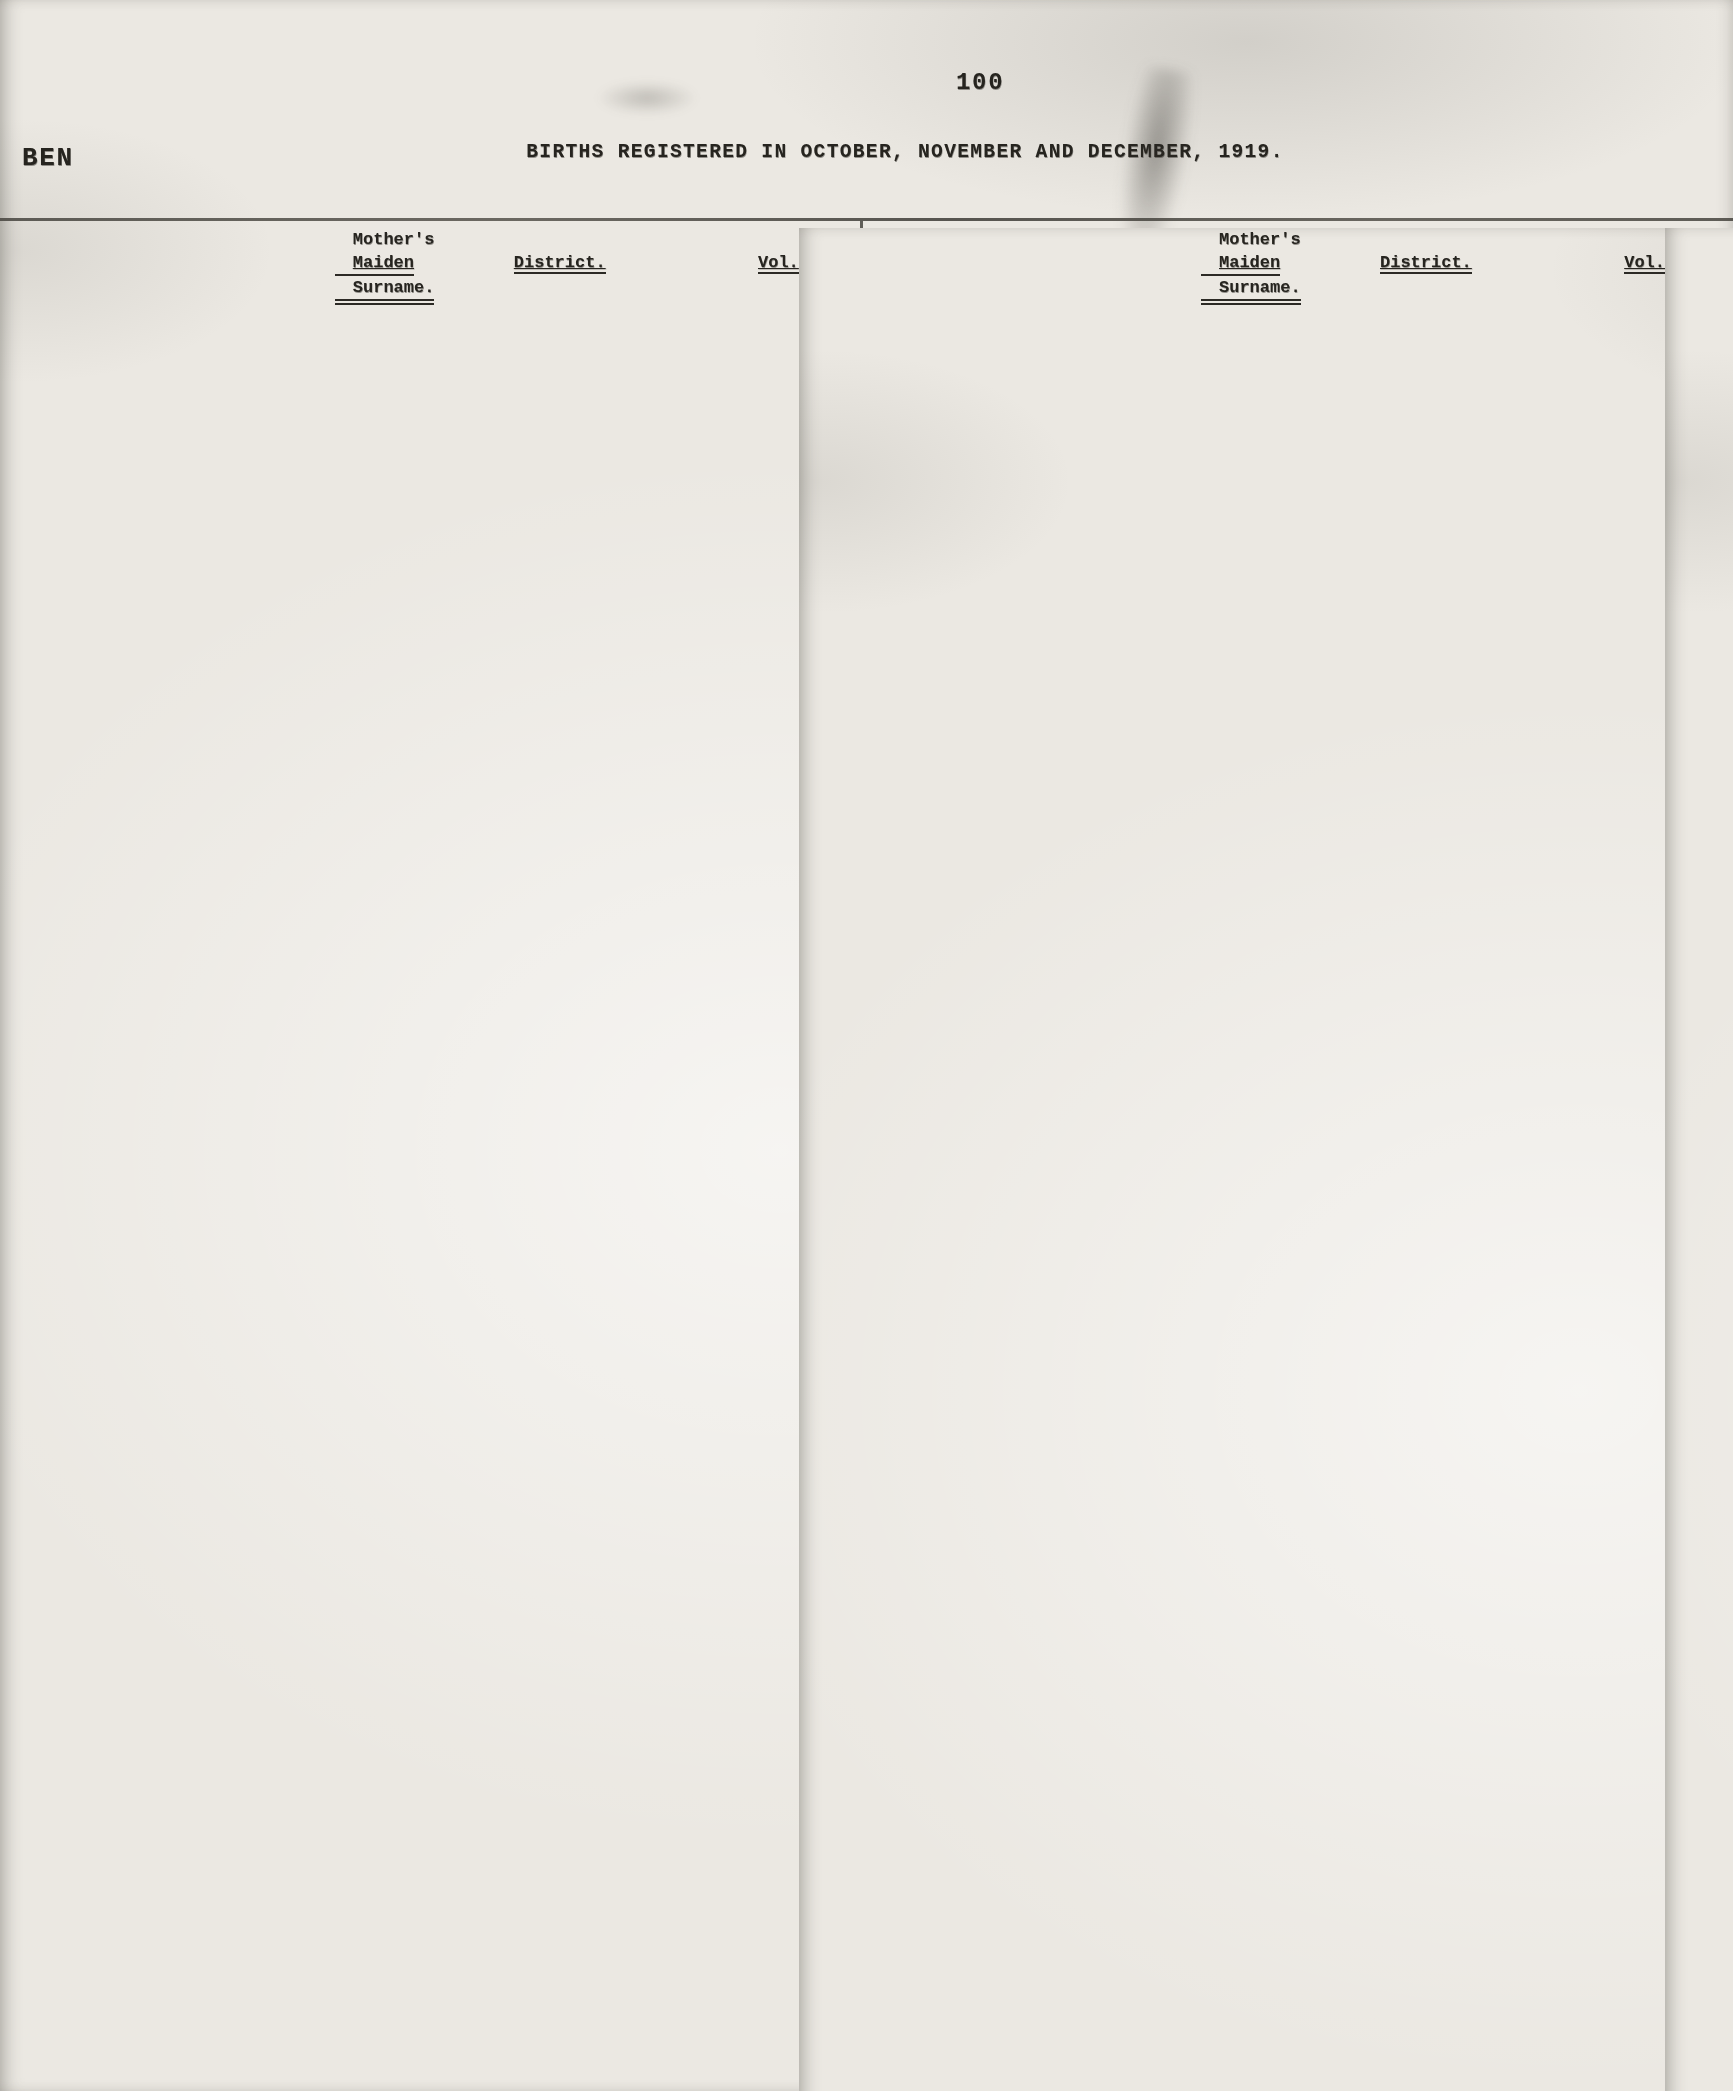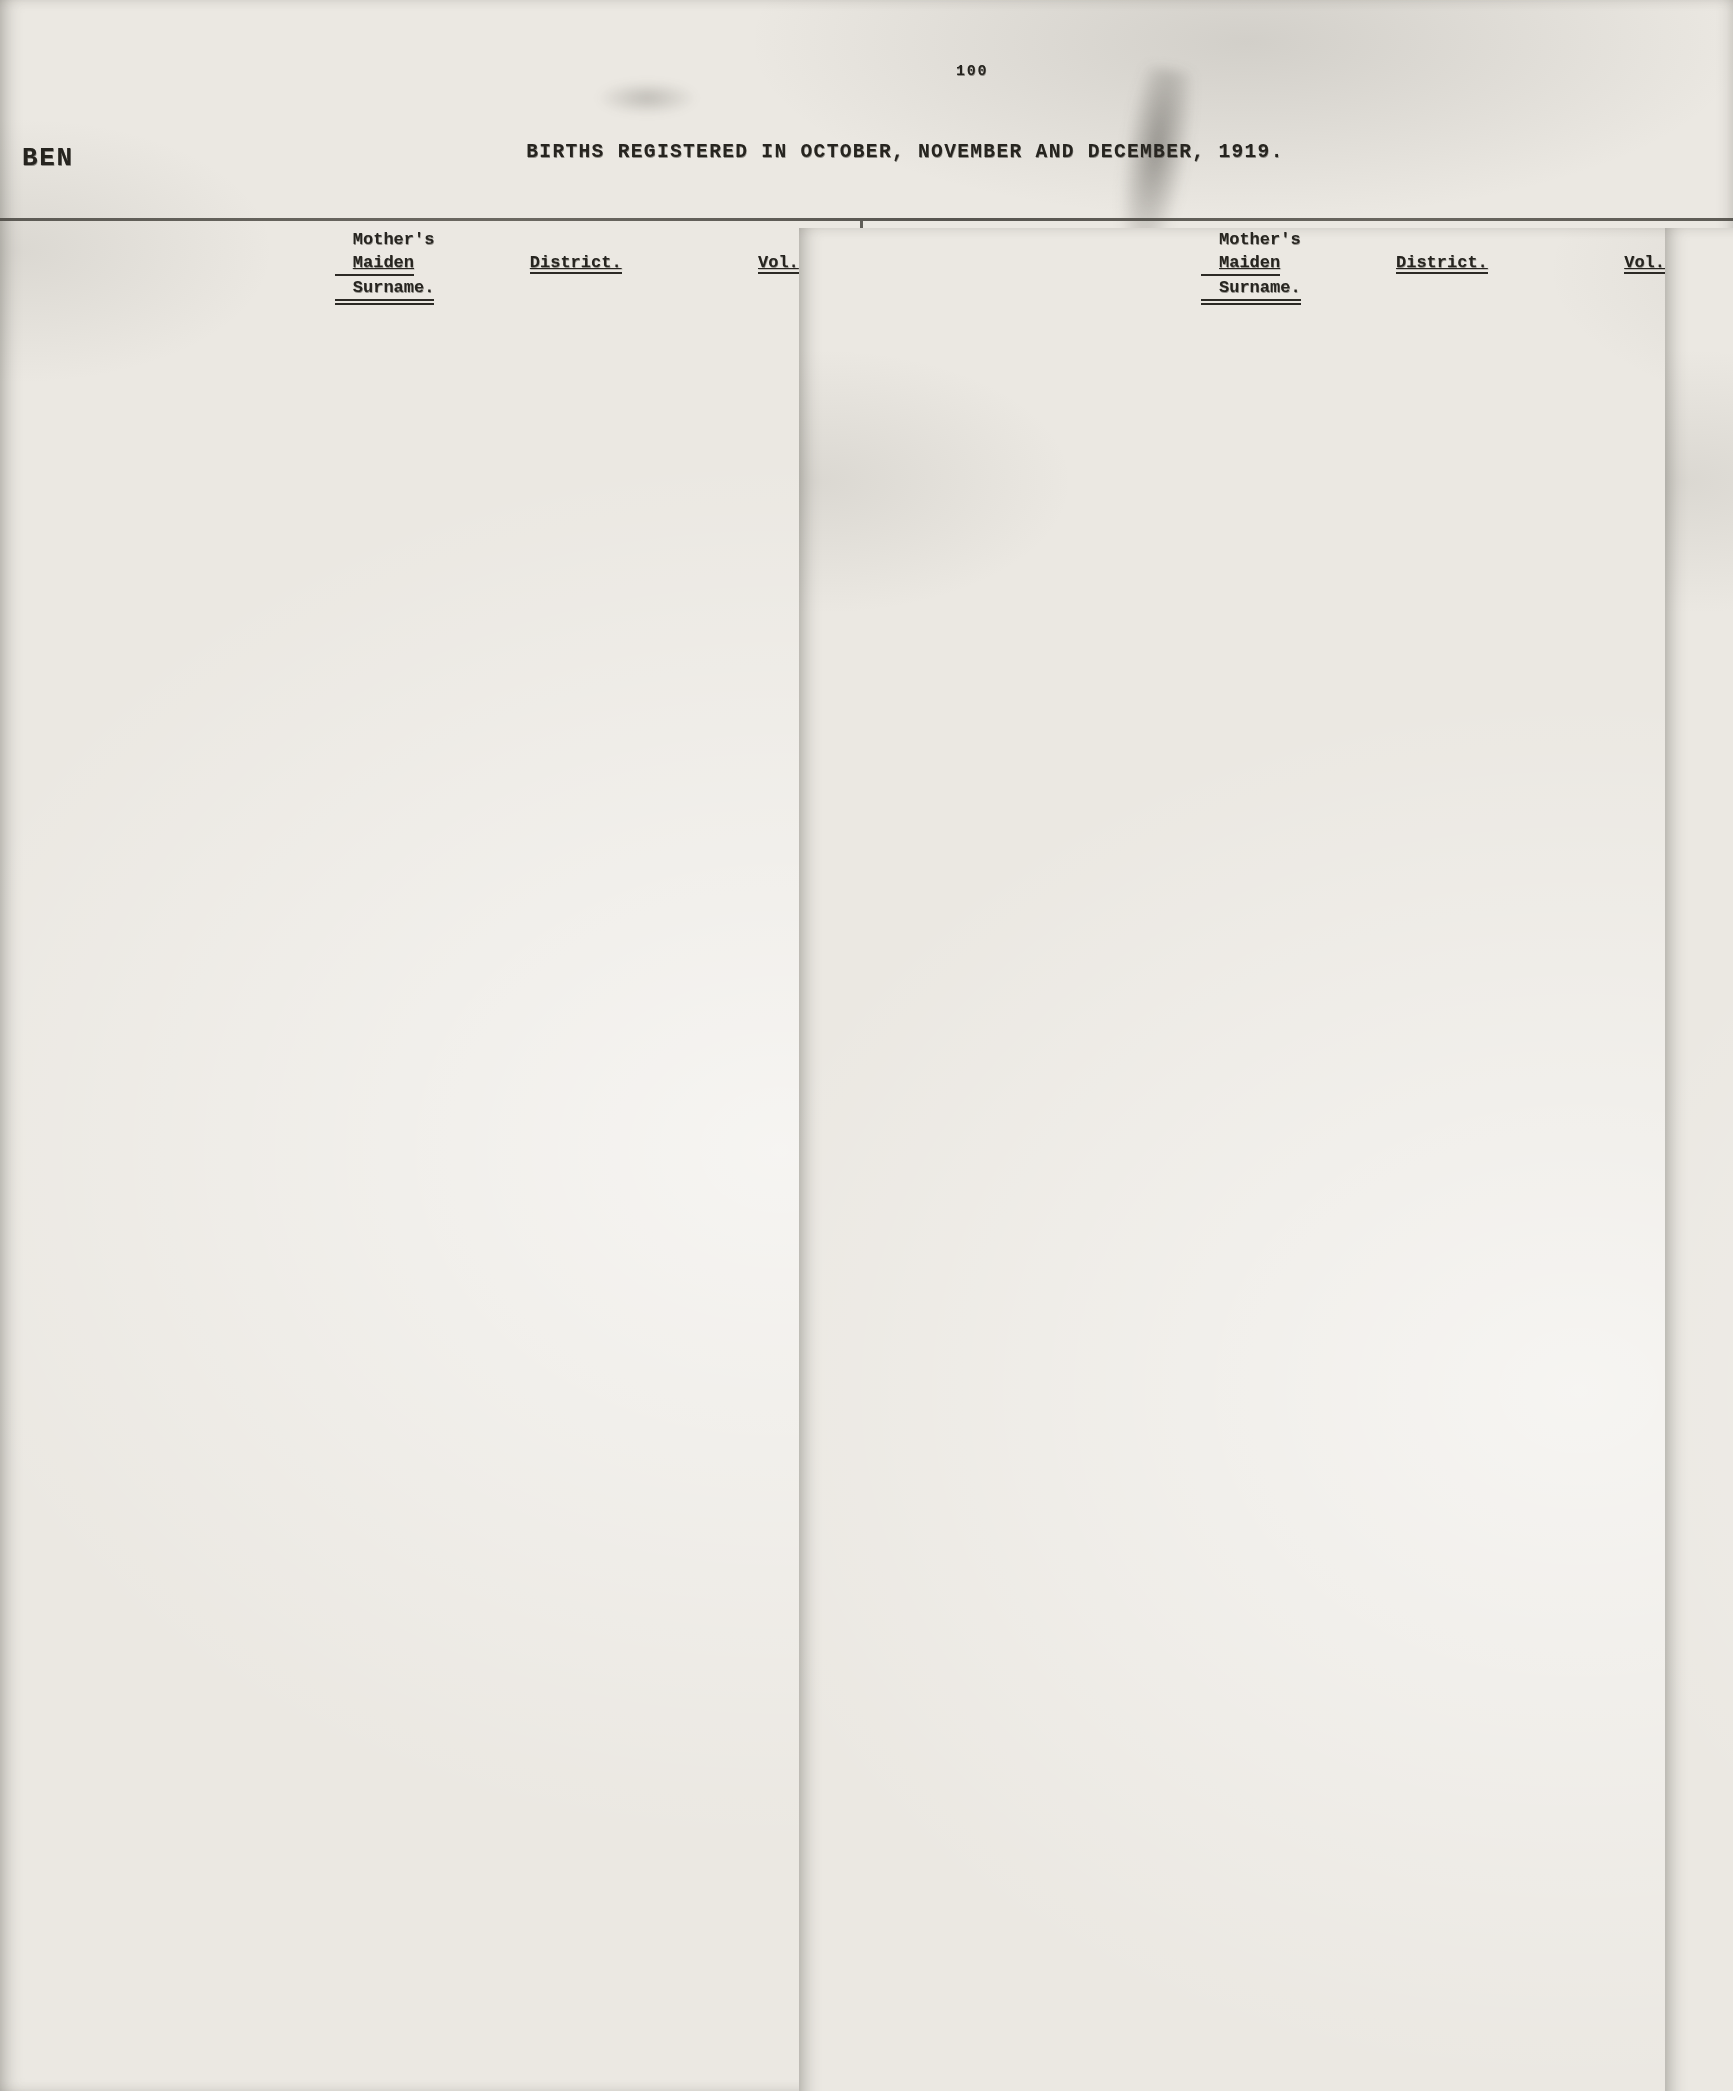--- a/index.html
+++ b/index.html
@@ -12,21 +12,21 @@
       radial-gradient(ellipse 596px 426px at 99% 55%, rgba(130,128,120,.10), transparent 60%),
       radial-gradient(ellipse 1193px 937px at 45% 55%, rgba(255,255,255,.55), transparent 75%),
       #ebe8e2;
     font-family:"Liberation Mono","DejaVu Sans Mono",monospace;
     font-weight:bold;
     color:#26241f;
     overflow:hidden;
     box-shadow:inset 12px 0 19px -10.2px rgba(60,58,52,.45), inset -8.5px 0 17px -10.2px rgba(60,58,52,.35);
   }
   .page *{text-shadow:0.5px 0.5px 0 rgba(38,36,31,.45);}
-  .page-number{position:absolute;top:63px;left:956px;font-size:15px;letter-spacing:1.7px;}
+  .page-number{position:absolute;top:69px;left:956px;font-size:24px;letter-spacing:1.7px;}
   .corner-label{position:absolute;top:143px;left:22px;font-size:26px;letter-spacing:1.7px;}
   .title{position:absolute;top:141px;left:77px;right:0;text-align:center;font-size:19.6px;letter-spacing:1.3px;white-space:nowrap;}
   .smudge{
     position:absolute;left:1124px;top:68px;width:60px;height:196px;
     background:radial-gradient(ellipse at 50% 40%, rgba(45,43,38,.42), rgba(45,43,38,.12) 55%, transparent 75%);
     filter:blur(6px);transform:rotate(9deg);text-shadow:none;
   }
   .smudge2{
     position:absolute;left:596px;top:81px;width:102px;height:34px;
     background:radial-gradient(ellipse, rgba(60,58,52,.25), transparent 70%);
@@ -44,21 +44,21 @@
   .row{display:grid;grid-template-columns:328px 179px 213px 72px 60px;white-space:nowrap;}
   .cell{overflow:visible;}
   .cell.name{padding-left:19px;}
   .cell.vol{text-align:right;}
   .cell.page{text-align:right;}
   .header-row{margin-bottom:20.4px;}
   .hline{display:block;width:max-content;padding-left:18px;}
   .u{border-bottom:2.6px solid #2c2a25;padding-bottom:0px;text-decoration:underline;}
   .uu{border-bottom:6px double #2c2a25;}
   .hpad{padding-top:23px;}
-  .hpad span{white-space:nowrap;margin-left:16px;}
+  .hpad span{white-space:nowrap;}
 </style>
 </head>
 <body>
 
 <div class="page">
   <div class="page-number">100</div>
   <div class="corner-label">BEN</div>
   <div class="title">BIRTHS REGISTERED IN OCTOBER, NOVEMBER AND DECEMBER, 1919.</div>
   <div class="smudge"></div>
   <div class="smudge2"></div>

